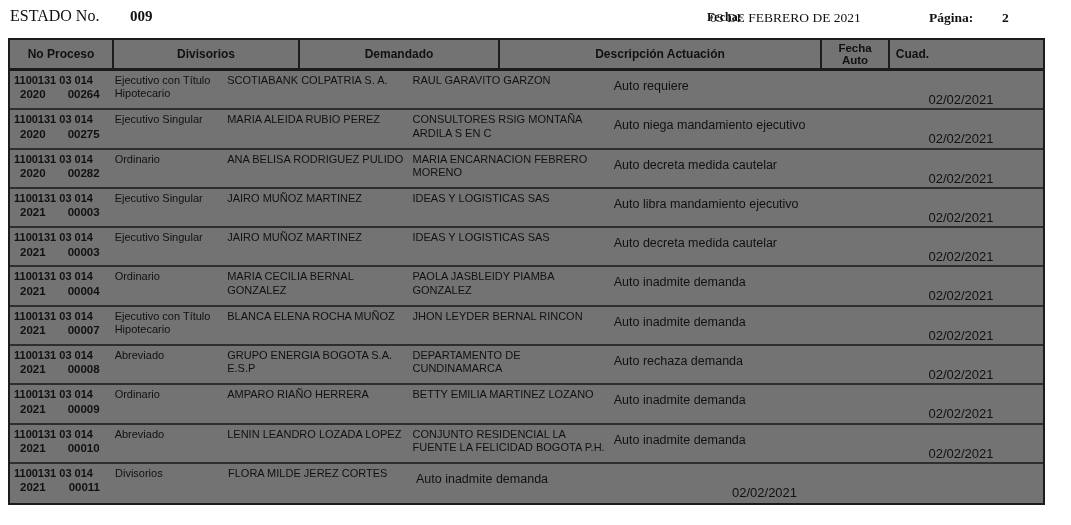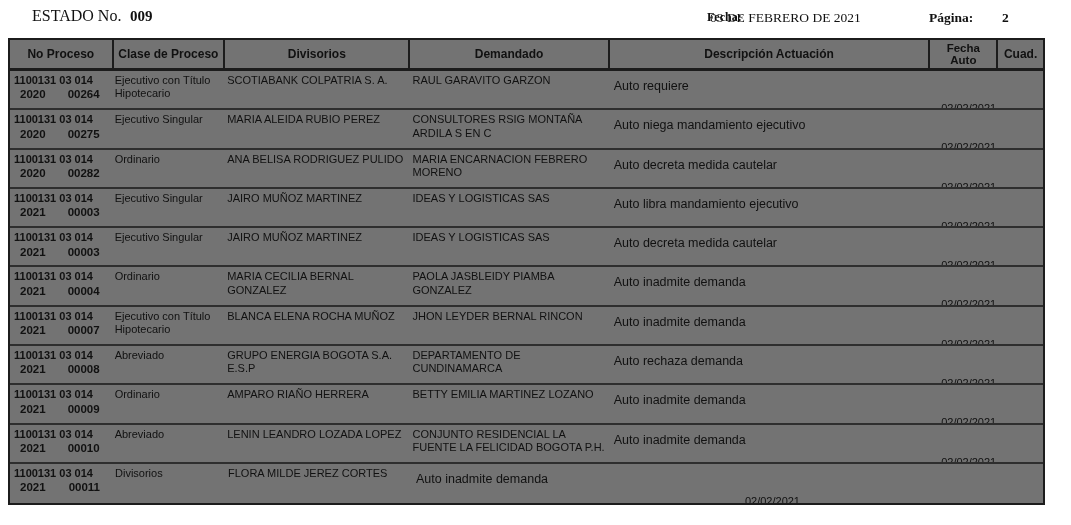--- a/index.html
+++ b/index.html
@@ -10,21 +10,21 @@
   body {
     width: 1071px;
     height: 525px;
     position: relative;
     font-family: "Liberation Sans", sans-serif;
     color: #111;
     overflow: hidden;
   }
   
   .pgh { position: absolute; white-space: nowrap; font-family: "Liberation Serif", serif; }
-  .estado-label  { left: 10px;  top: 7px;  font-size: 16px; margin-left: 22px; }
+  .estado-label  { left: 10px;  top: 7px;  font-size: 16px; }
   .estado-number { left: 130px; top: 8px;  font-size: 15px; font-weight: bold; }
   .fecha-label   { left: 707px; top: 10px; font-size: 12px; font-weight: bold; }
   .fecha-value   { left: 710px; top: 10px; font-size: 13.5px; }
   .pagina-label  { left: 929px; top: 10px; font-size: 13.5px; font-weight: bold; }
   .pagina-value  { left: 1002px;top: 10px; font-size: 13.5px; font-weight: bold; }
 
   
   .table {
     position: absolute;
     left: 8px;
@@ -70,36 +70,35 @@
   .c7 { width: 47px;  }
 
   .trow .c { padding-top: 3px; font-size: 11px; line-height: 1.22; }
   .trow .c1 { padding-left: 4px; padding-right: 2px; }
   .p1 { font-size: 11px; white-space: nowrap; font-weight: bold; }
   .p2 { display: flex; justify-content: space-between; font-weight: bold; font-size: 11.5px; padding-left: 6px; padding-right: 10px; }
   .trow .c2 { padding-left: 3px; padding-right: 4px; }
   .trow .c3 { padding-left: 4px; padding-right: 4px; }
   .trow .c4 { padding-left: 4px; padding-right: 2px; }
   .trow .c5 { padding-top: 8px; padding-left: 6px; font-size: 12.5px; }
-  .trow .c6 { padding-top: 31px; text-align: right; font-size: 11px; }
+  .trow .c6 { padding-top: 21px; text-align: left; font-size: 13px; }
 </style>
 </head>
 <body>
 
 <div class="pgh estado-label">ESTADO No.</div>
 <div class="pgh estado-number">009</div>
 <div class="pgh fecha-label">Fecha:</div>
 <div class="pgh fecha-value">03 DE FEBRERO DE 2021</div>
 <div class="pgh pagina-label">Página:</div>
 <div class="pgh pagina-value">2</div>
 
 <div class="table">
   <div class="thead">
     <div class="c c1">No Proceso</div>
-    <div class="c c2">Clase de Proceso</div>
     <div class="c c3">Divisorios</div>
     <div class="c c4">Demandado</div>
     <div class="c c5">Descripción Actuación</div>
     <div class="c c6 th-fecha-auto">Fecha
 Auto</div>
     <div class="c c7">Cuad.</div>
   </div>
   <div id="table-body">
   <div class="trow">
     <div class="c c1">

